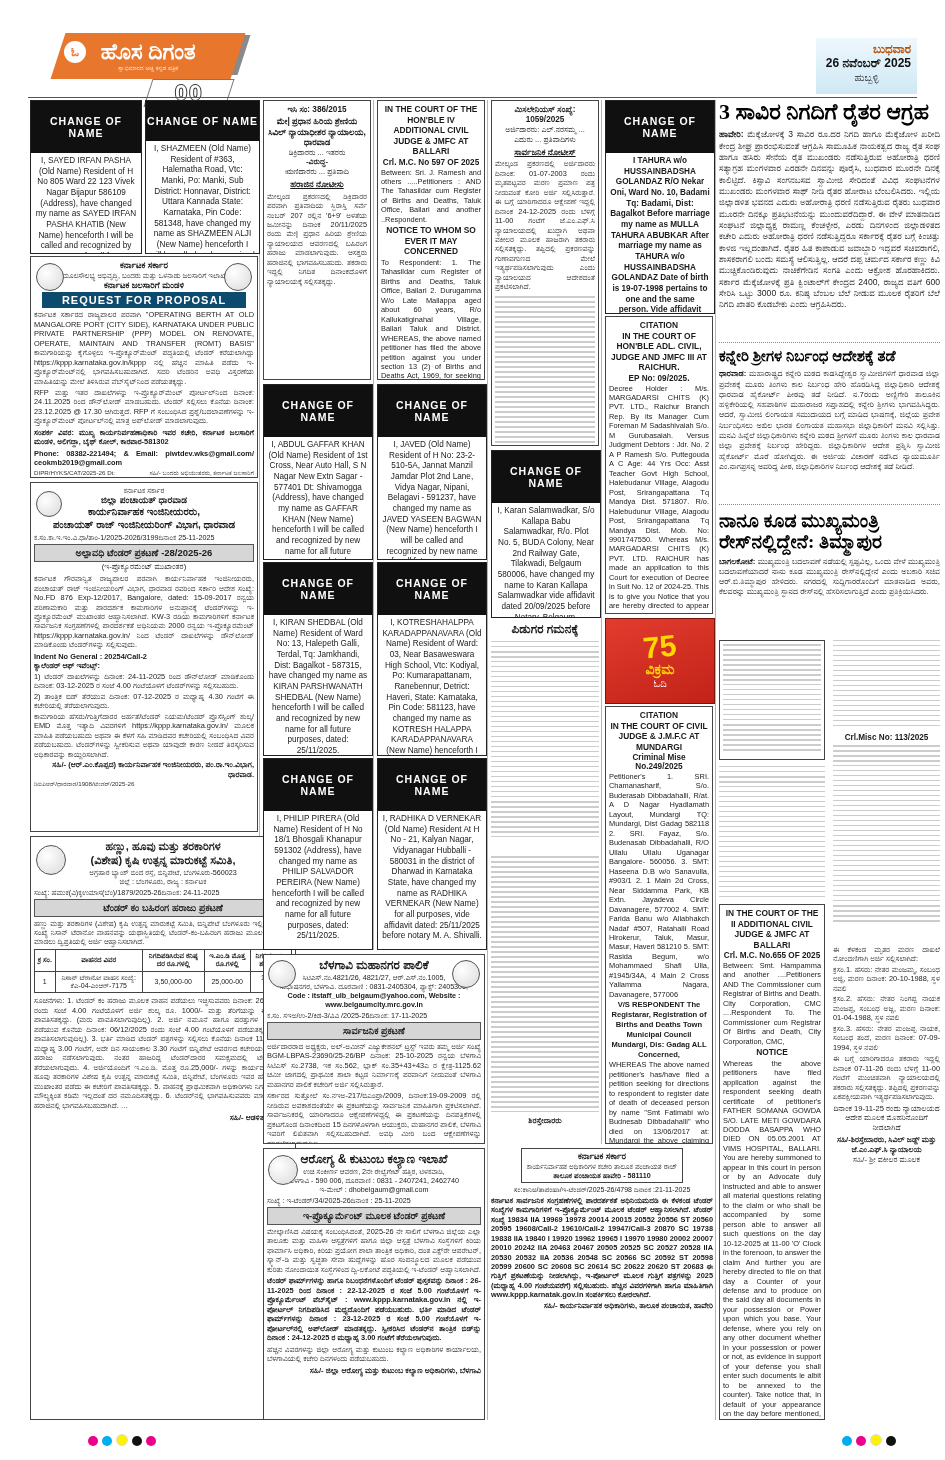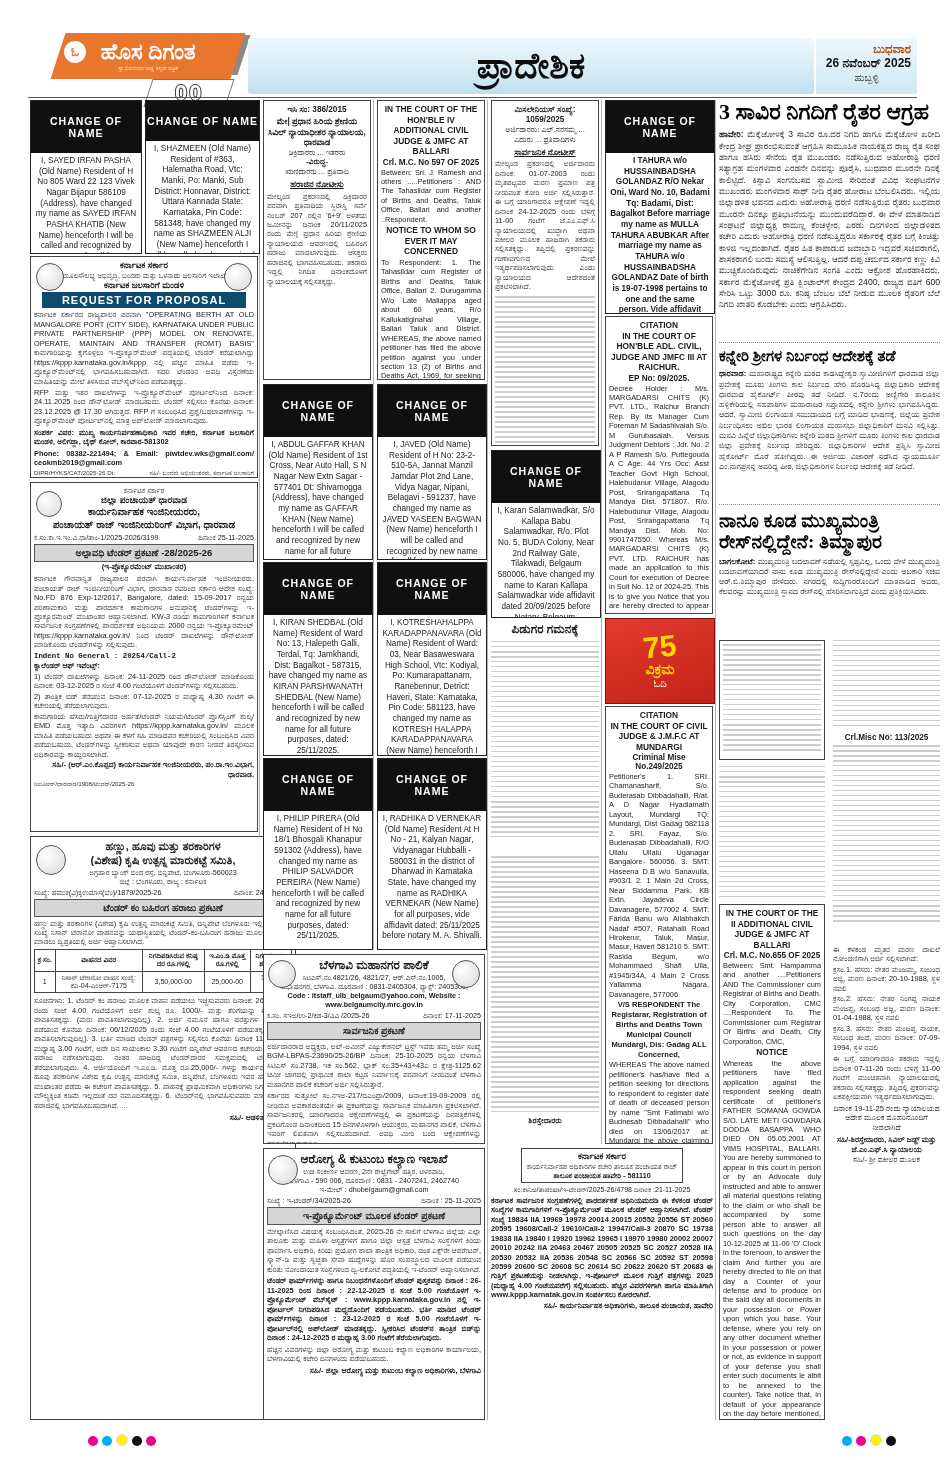--- a/index.html
+++ b/index.html
@@ -42,21 +42,21 @@
   
   .nt-head{font-weight:bold;text-align:center;font-size:8.4px;line-height:1.25;}
   .nt-case{font-weight:bold;text-align:center;font-size:8.2px;margin:1px 0;}
   .nt-body{font-size:7.4px;line-height:1.28;text-align:justify;}
   .nt-center{font-size:7.6px;text-align:center;line-height:1.3;}
   .sec-bar{background:#d6d6d6;border:1px solid #555;font-weight:bold;text-align:center;
            font-size:9.5px;padding:2px 1px;}
   .blackbar{background:#0c4a6e;color:#fff;font-weight:bold;text-align:center;font-size:11px;padding:2px 0;letter-spacing:1px;}
   .org{font-weight:bold;text-align:center;font-size:9px;line-height:1.25;}
   .org-sm{text-align:center;font-size:7.2px;line-height:1.25;}
-  .refline{font-size:7.2px;display:flex;justify-content:space-between;margin:2px 0;}
+  .refline{font-size:7.2px;display:flex;margin:2px 0;}
   .sign{font-size:7.6px;text-align:right;font-weight:bold;}
   .tiny{font-size:6.2px;color:#333;}
   .ill{background:repeating-linear-gradient(#3c3c3c 0,#3c3c3c 1.5px,transparent 1.5px,transparent 5px);opacity:.26;}
   table.auc{border-collapse:collapse;width:100%;font-size:7px;}
   table.auc th,table.auc td{border:1px solid #444;padding:2px;text-align:center;line-height:1.2;}
   .emblem{border:1.4px solid #555;border-radius:50%;background:radial-gradient(circle at 35% 35%,#fff,#d9d9d9);}
   .ad-vik{background:linear-gradient(160deg,#e23c2e,#c22218);border:1px solid #7a150d;color:#fff;
           display:flex;flex-direction:column;align-items:center;justify-content:center;}
   .ad-vik .big{font-size:30px;font-weight:bold;color:#ffd800;line-height:1;transform:rotate(-6deg);}
   .ad-vik .nm{font-size:14px;font-weight:bold;color:#ffd800;line-height:1.1;}
@@ -77,23 +77,20 @@
       <div class="inner">
         <div class="logo-name">ಹೊಸ ದಿಗಂತ</div>
         <div class="logo-tag">ಸ್ವಾಭಿಮಾನದ ಅಚ್ಚ ಕನ್ನಡ ಪತ್ರಿಕೆ</div>
       </div>
     </div>
     <div class="logo-emblem">ಓ</div>
     <div class="pageno-plate">
       <div class="pageno">00</div>
     </div>
   </div>
-  <div class="band">
-    <div class="band-title">ಪ್ರಾದೇಶಿಕ</div>
-  </div>
   <div class="datebox">
     <div class="day">ಬುಧವಾರ</div>
     <div class="date">26 ನವೆಂಬರ್ 2025</div>
     <div class="city">ಹುಬ್ಬಳ್ಳಿ</div>
   </div>
   <div class="rule-h" style="left:28px;top:97px;width:889px;"></div>
 
   <div class="rule-v" style="left:259px;top:100px;height:1320px;"></div>
   <div class="rule-v" style="left:373px;top:100px;height:850px;"></div>
   <div class="rule-v" style="left:487px;top:100px;height:1320px;"></div>
@@ -130,23 +127,23 @@
     <div class="emblem abs" style="left:5px;top:8px;width:24px;height:24px;"></div>
     <div class="org-sm">ಕರ್ನಾಟಕ ಸರ್ಕಾರ</div>
     <div class="org" style="font-size:9px;">ಜಿಲ್ಲಾ ಪಂಚಾಯತ್ ಧಾರವಾಡ</div>
     <div class="org" style="font-size:10px;">ಕಾರ್ಯನಿರ್ವಾಹಕ ಇಂಜಿನೀಯರರು,</div>
     <div class="org" style="font-size:10px;">ಪಂಚಾಯತ್ ರಾಜ್ ಇಂಜಿನೀಯರಿಂಗ್ ವಿಭಾಗ, ಧಾರವಾಡ</div>
     <div class="refline">
       <span>ಕ.ಸಂ.ಕಾ.ಇ.ಇಂ.ವಿ.ಧಾ/ತಾಂ-1/2025-2026/3199</span>
       <span>ದಿನಾಂಕ 25-11-2025</span>
     </div>
     <div class="sec-bar">ಅಲ್ಪಾವಧಿ ಟೆಂಡರ್ ಪ್ರಕಟಣೆ -28/2025-26</div>
-    <div class="nt-center" style="font-weight:bold;">(ಇ-ಪ್ರೊಕ್ಯೂರಮೆಂಟ್ ಮುಖಾಂತರ)</div>
+    <div class="nt-center" style="font-weight:normal;">(ಇ-ಪ್ರೊಕ್ಯೂರಮೆಂಟ್ ಮುಖಾಂತರ)</div>
     <p class="nt-body" style="margin:2px 0;">ಕರ್ನಾಟಕ ಗೌರವಾನ್ವಿತ ರಾಜ್ಯಪಾಲರ ಪರವಾಗಿ ಕಾರ್ಯನಿರ್ವಾಹಕ ಇಂಜಿನೀಯರರು, ಪಂಚಾಯತ್ ರಾಜ್ ಇಂಜಿನೀಯರಿಂಗ್ ವಿಭಾಗ, ಧಾರವಾಡ ರವರಿಂದ ಸರ್ಕಾರಿ ಆದೇಶ ಸಂಖ್ಯೆ: No.FD 876 Exp-12/2017, Bangalore, dated: 15-09-2017 ರನ್ವಯ ಪರಿಣಾಮಕಾರಿ ಮತ್ತು ಪಾರದರ್ಶಕ ಕಾಮಗಾರಿಗಳ ಅನುಷ್ಠಾನಕ್ಕೆ ಟೆಂಡರ್‌ಗಳನ್ನು ಇ-ಪ್ರೊಕ್ಯೂರಮೆಂಟ್ ಮುಖಾಂತರ ಆಹ್ವಾನಿಸಲಾಗಿದೆ. KW-3 ರಡಿಯ ಕಾಮಗಾರಿಗಳಿಗೆ ಕರ್ನಾಟಕ ಸಾರ್ವಜನಿಕ ಸಂಗ್ರಹಣೆಗಳಲ್ಲಿ ಪಾರದರ್ಶಕತೆ ಅಧಿನಿಯಮ 2000 ರನ್ವಯ ಇ-ಪ್ರೊಕ್ಯೂರಮೆಂಟ್ https://kppp.karnataka.gov.in/ ನಿಂದ ಟೆಂಡರ್ ದಾಖಲೆಗಳನ್ನು ಡೌನ್‌ಲೋಡ್ ಮಾಡಿಕೊಂಡು ಟೆಂಡರ್‌ಗಳನ್ನು ಸಲ್ಲಿಸುವುದು.</p>
-    <div class="nt-body" style="font-weight:bold;font-family:Liberation Mono, monospace;">Indent No General : 20254/Call-2</div>
+    <div class="nt-body" style="font-weight:bold;">Indent No General : 20254/Call-2</div>
     <div class="nt-body" style="font-weight:bold;">ಕ್ಯಾಲೆಂಡರ್ ಆಫ್ ಇವೆಂಟ್ಸ್:</div>
     <p class="nt-body" style="margin:1px 0;">1) ಟೆಂಡರ್ ದಾಖಲೆಗಳನ್ನು ದಿನಾಂಕ: 24-11-2025 ರಿಂದ ಡೌನ್‌ಲೋಡ್ ಮಾಡಿಕೊಂಡು ದಿನಾಂಕ: 03-12-2025 ರ ಸಂಜೆ 4.00 ಗಂಟೆಯೊಳಗೆ ಟೆಂಡರ್‌ಗಳನ್ನು ಸಲ್ಲಿಸಬಹುದು.</p>
     <p class="nt-body" style="margin:1px 0;">2) ತಾಂತ್ರಿಕ ಬಿಡ್ ತೆರೆಯುವ ದಿನಾಂಕ: 07-12-2025 ರ ಮಧ್ಯಾಹ್ನ 4.30 ಗಂಟೆಗೆ ಈ ಕಚೇರಿಯಲ್ಲಿ ತೆರೆಯಲಾಗುವುದು.</p>
     <p class="nt-body" style="margin:1px 0;">ಕಾಮಗಾರಿಯ ಹೆಸರು/ಗುತ್ತಿಗೆದಾರರ ಅರ್ಹತೆ/ಟೆಂಡರ್ ನಿಯಮ/ಟೆಂಡರ್ ಪ್ರೊಸೆಸ್ಸಿಂಗ್ ಶುಲ್ಕ/ EMD ಮೊತ್ತ ಇತ್ಯಾದಿ ವಿವರಗಳಿಗೆ https://kppp.karnataka.gov.in/ ಮೂಲಕ ಮಾಹಿತಿ ಪಡೆಯಬಹುದು ಅಥವಾ ಈ ಕೆಳಗೆ ಸಹಿ ಮಾಡಿದವರ ಕಚೇರಿಯಲ್ಲಿ ಸಂಬಂಧಿಸಿದ ವಿವರ ಪಡೆಯಬಹುದು. ಟೆಂಡರ್‌ಗಳನ್ನು ಸ್ವೀಕರಿಸುವ ಅಥವಾ ಯಾವುದೇ ಕಾರಣ ನೀಡದೆ ತಿರಸ್ಕರಿಸುವ ಅಧಿಕಾರವನ್ನು ಕಾಯ್ದಿರಿಸಲಾಗಿದೆ.</p>
     <div class="sign">ಸಹಿ/- (ಆರ್.ಎಂ.ಕೊಪ್ಪದ) ಕಾರ್ಯನಿರ್ವಾಹಕ ಇಂಜಿನೀಯರರು, ಪಂ.ರಾ.ಇಂ.ವಿಭಾಗ, ಧಾರವಾಡ.</div>
     <div class="tiny">ಡಿಐಪಿಆರ್/ಧಾರವಾಡ/1908/ಟೆಂಡರ್/2025-26</div>
   </div>
 
   <div class="blk box" style="left:30px;top:836px;width:266px;height:584px;padding:3px;box-sizing:border-box;">
     <div class="emblem abs" style="left:5px;top:8px;width:28px;height:28px;"></div>

